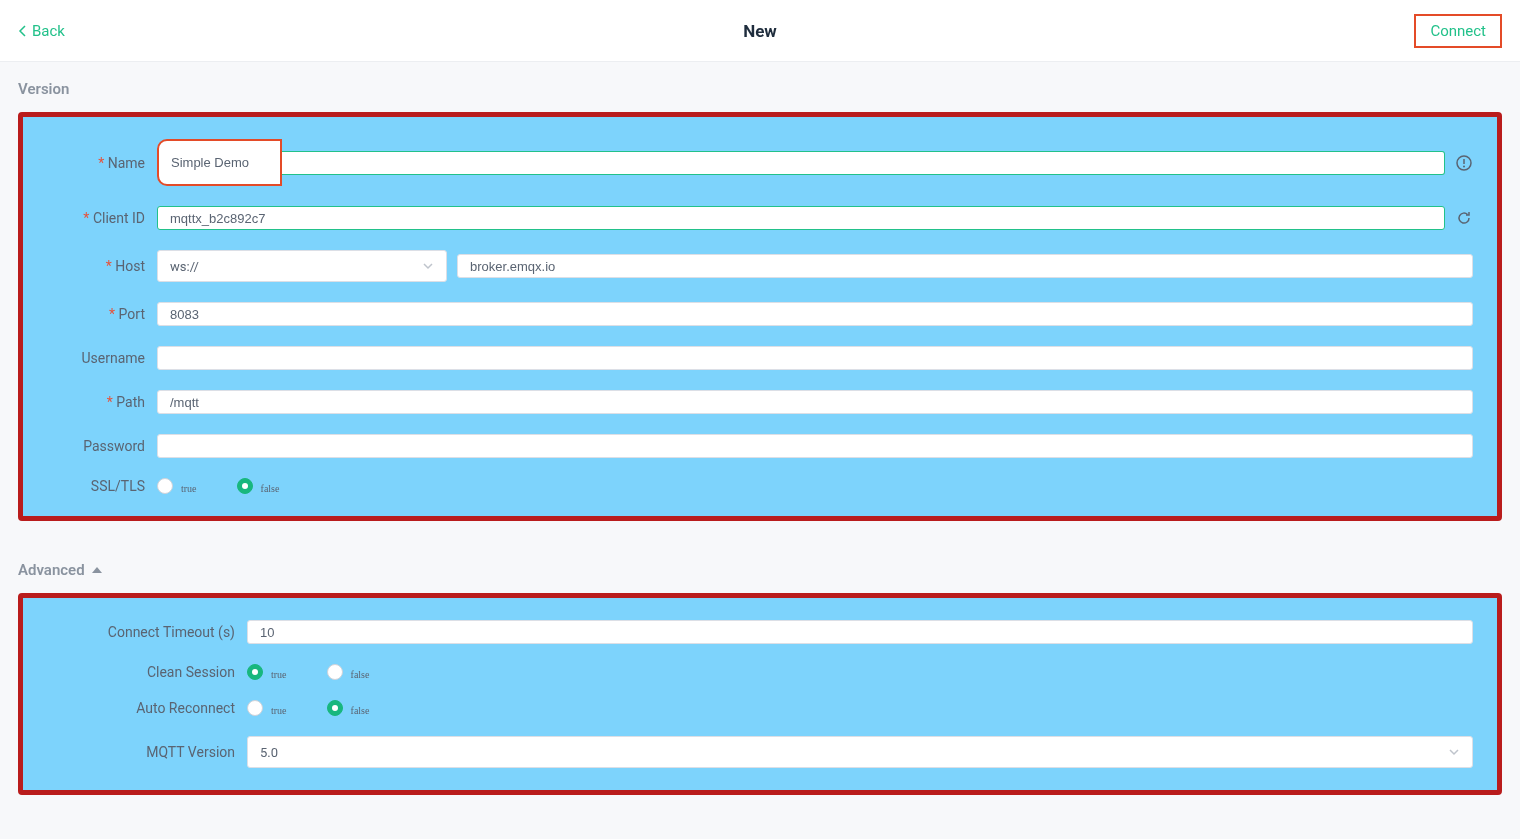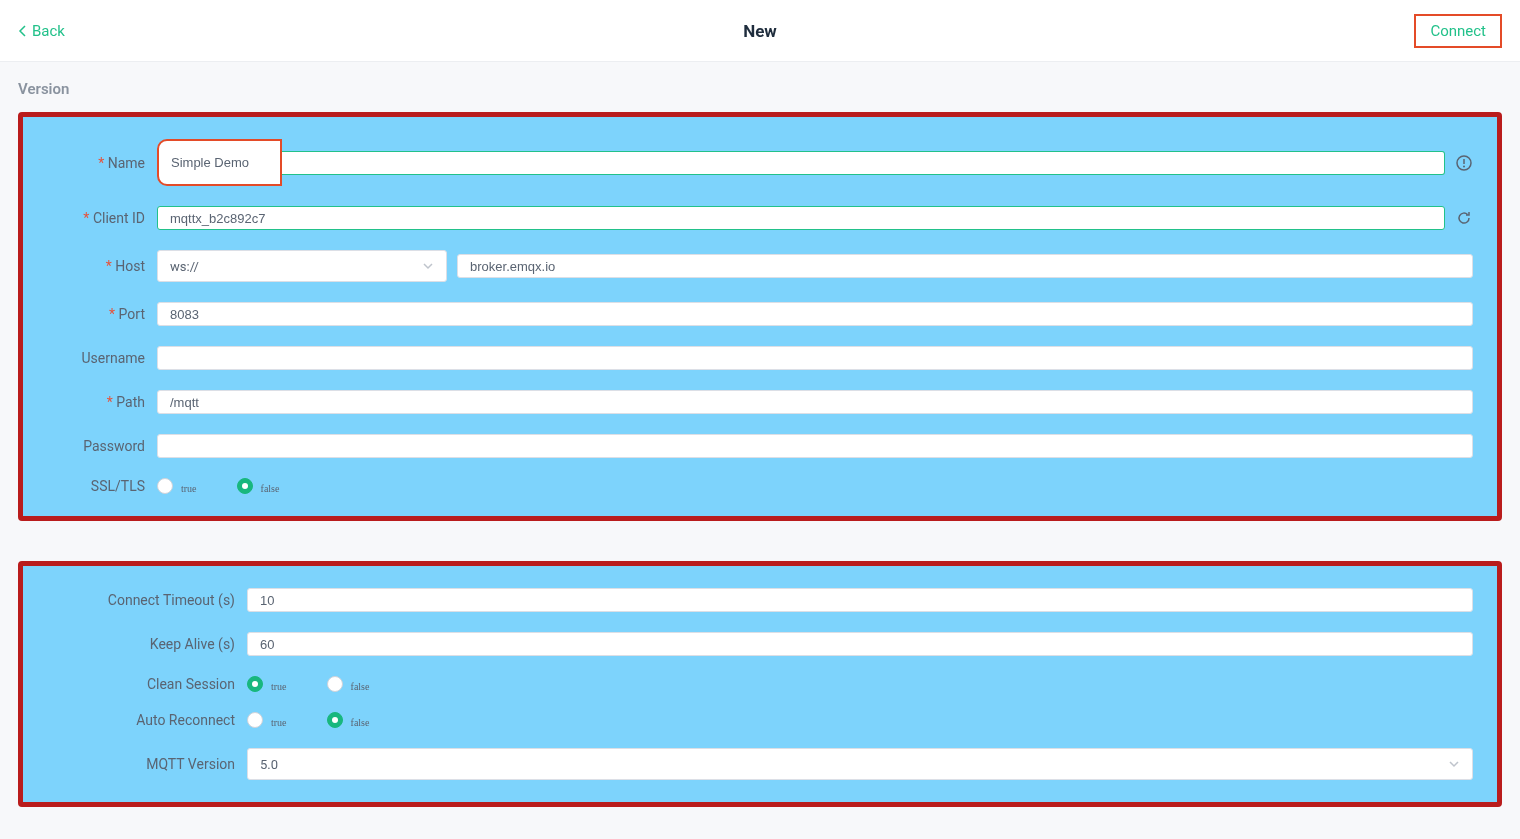--- a/index.html
+++ b/index.html
@@ -245,36 +245,36 @@
             <span>false</span>
           </div>
         </div>
       </div>
     </div>
 
   </div>
 
   <div class="spacer"></div>
 
+  <div class="section-title">
+    <span>Advanced</span>
+    <svg viewBox="0 0 12 10">
+        <path d="M1 8 L6 2 L11 8 Z"></path>
+      </svg>
+  </div>
 
   <div class="panel">
 
     <div class="row">
       <div class="label wide">Connect Timeout (s)</div>
       <div class="field-wrap">
         <input class="input" value="10" style="">
       </div>
     </div>
 
-    <div class="row">
-      <div class="label wide">Keep Alive (s)</div>
-      <div class="field-wrap">
-        <input class="input" value="60" style="">
-      </div>
-    </div>
 
     <div class="row">
       <div class="label wide">Clean Session</div>
       <div class="field-wrap">
         <div class="radios">
           <div class="radio">
             <div class="dot on"></div>
             <span>true</span>
           </div>
           <div class="radio">

